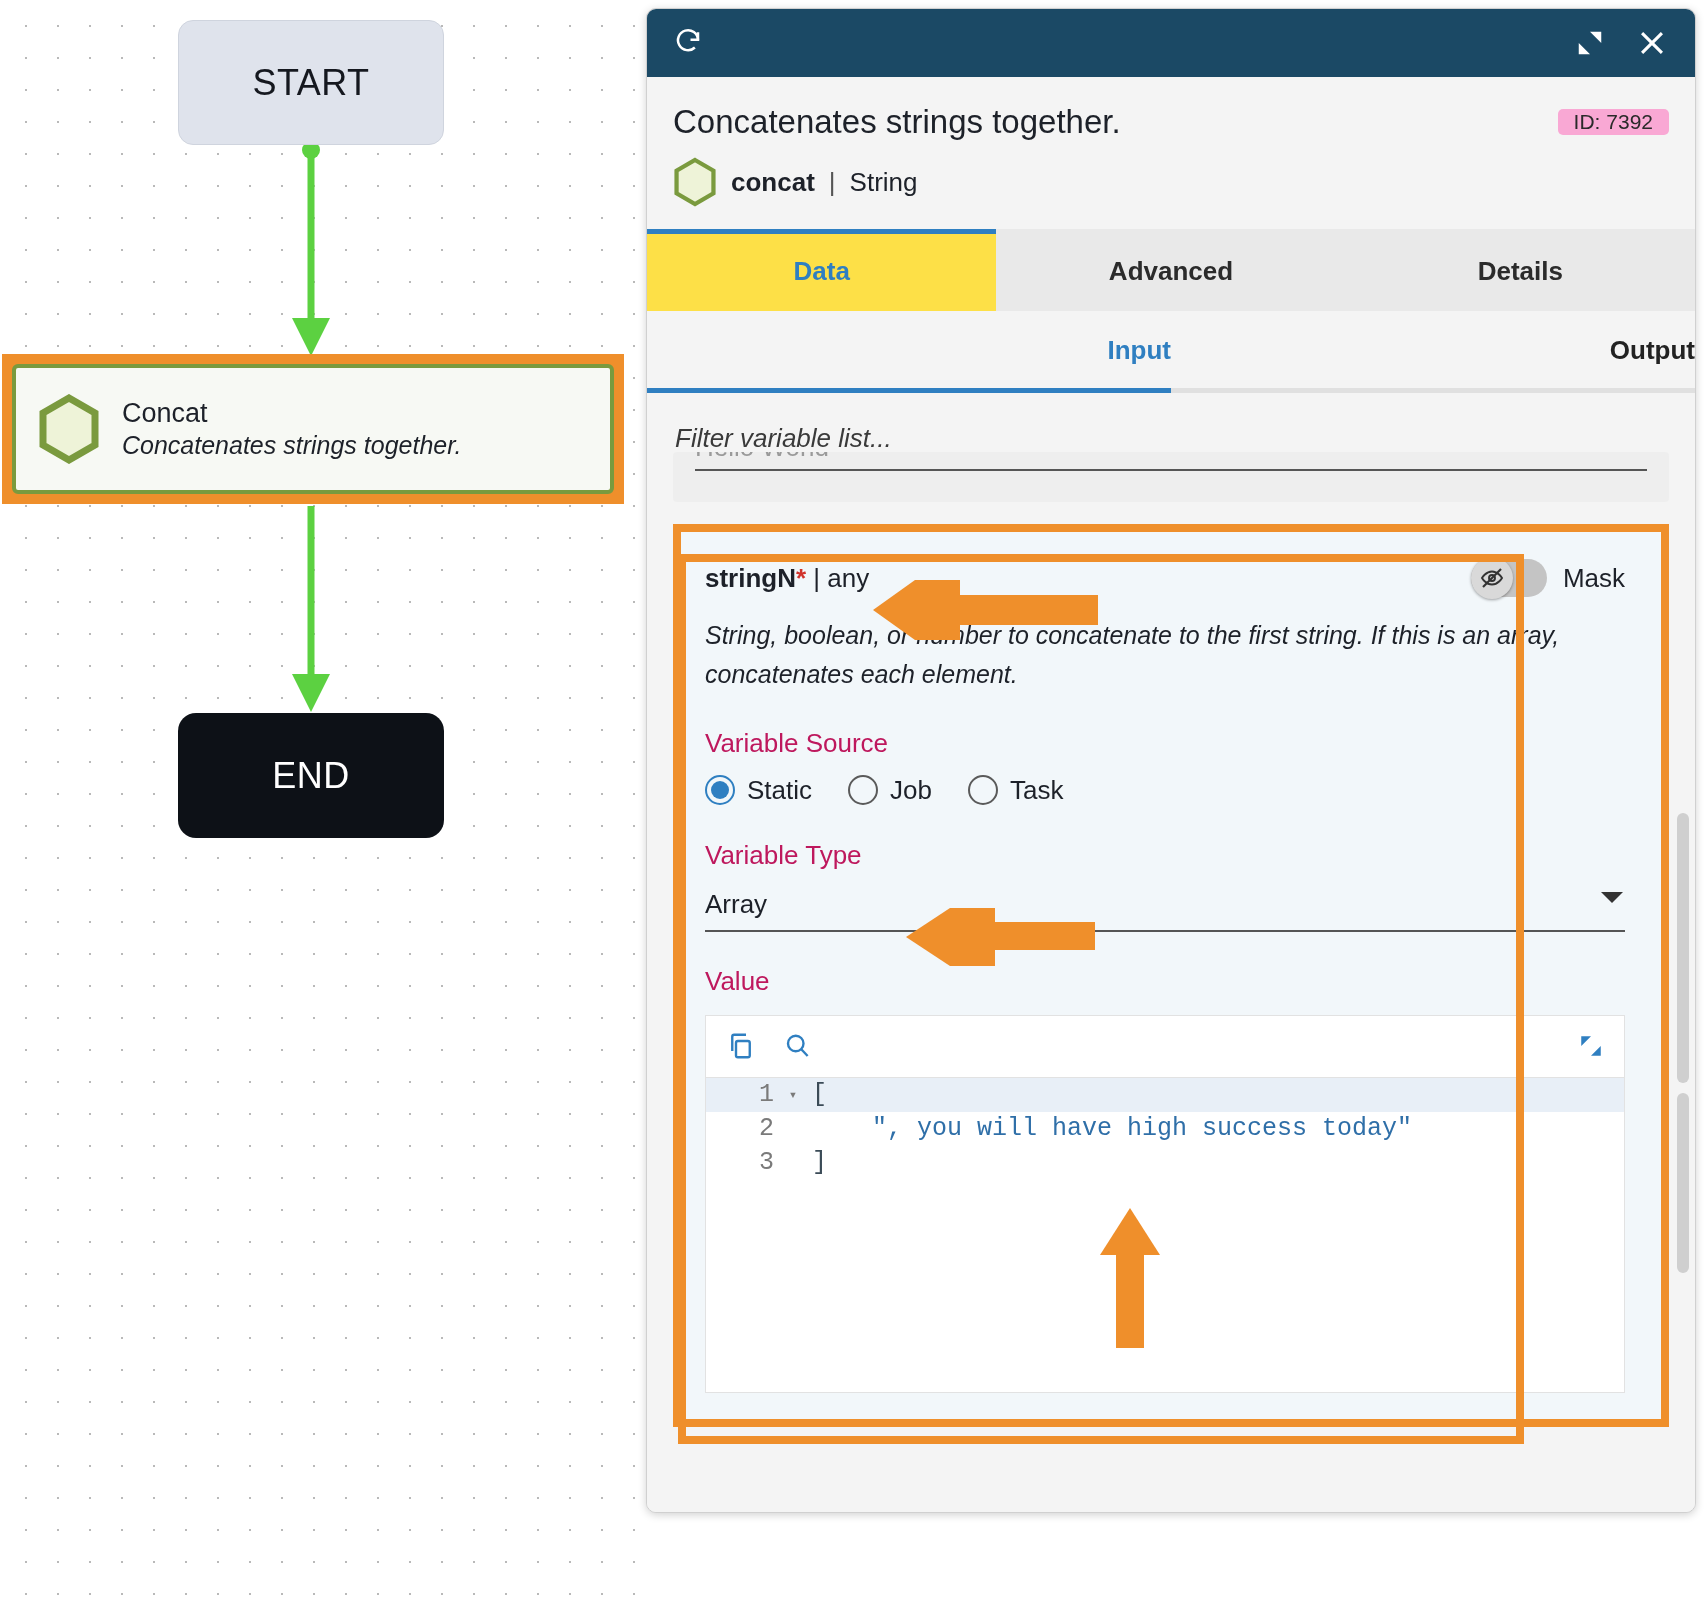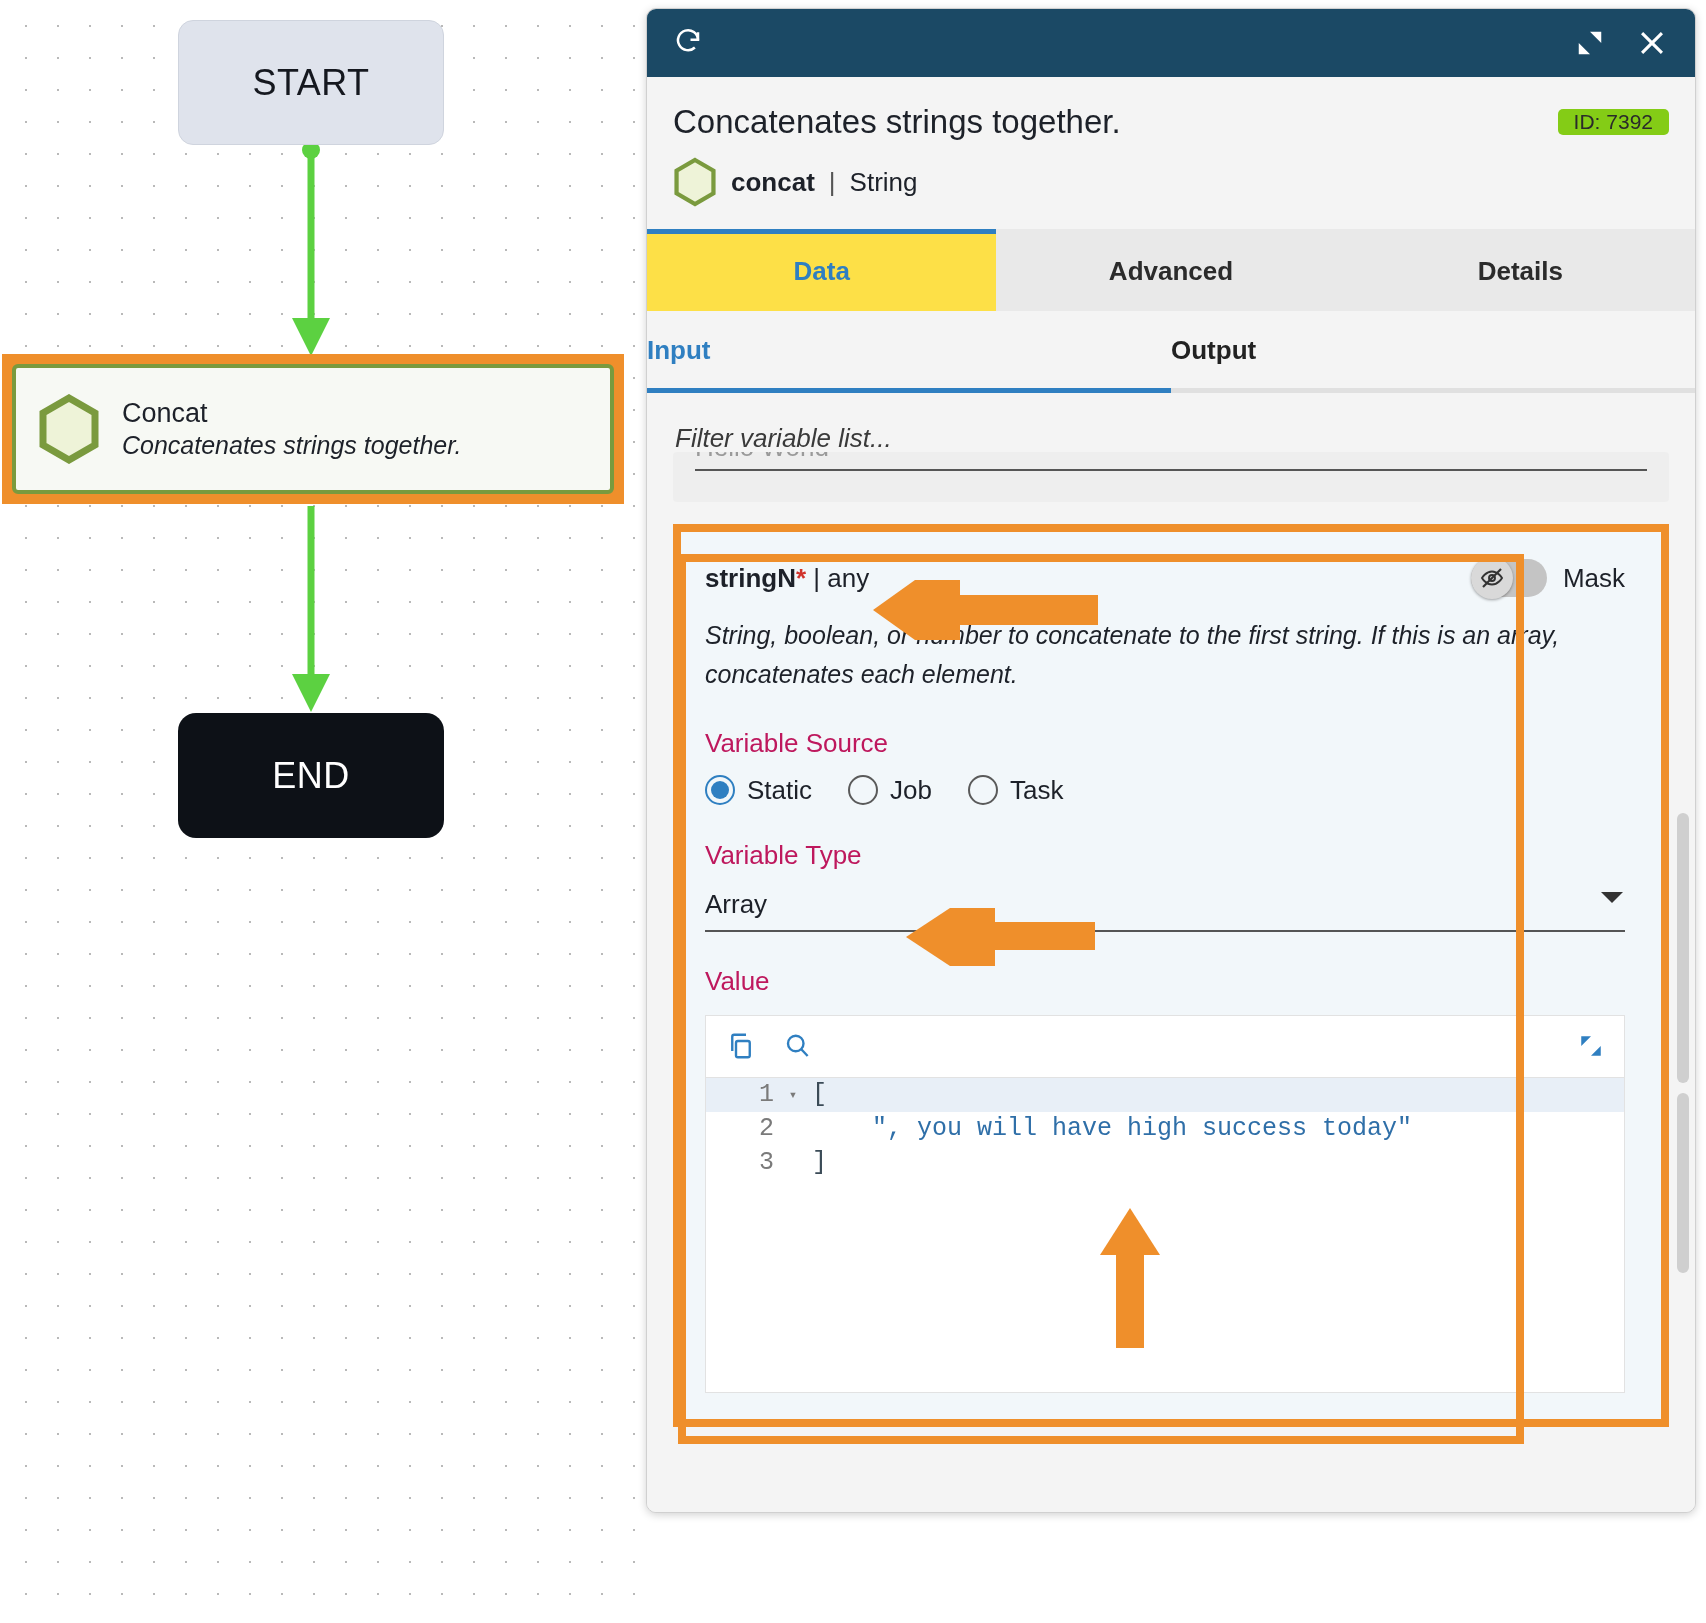--- a/index.html
+++ b/index.html
@@ -77,41 +77,41 @@
   #refresh-icon { color:#fff; }
   #titlebar-spacer { flex:1; }
   .tb-btn { color:#ffffff; cursor:pointer; margin-left:30px; display:flex; align-items:center; }
 
   #panel-head {
     padding:26px 26px 0 26px; flex:none; background:#f4f4f4;
   }
   #head-row1 { display:flex; align-items:center; }
   #panel-heading { font-size:33px; color:#1d2129; font-weight:400; }
   #id-badge {
-    margin-left:auto; background:#84cc16; color:#2a2a2a;
+    margin-left:auto; background:#f9a8d4; color:#2a2a2a;
     font-size:21px; padding:1px 16px; border-radius:5px;
   }
   #head-row2 { display:flex; align-items:center; gap:14px; margin-top:16px; }
   #node-kind { font-size:26px; color:#1d2129; font-weight:bold; }
   #node-sep { font-size:26px; color:#555; }
   #node-cat { font-size:26px; color:#1d2129; }
 
   
   #tabs { display:flex; flex:none; margin-top:22px; background:#e9e9e9; }
   .tab {
     flex:1; text-align:center; padding:22px 0 24px 0;
     font-size:26px; color:#2b2b2b; cursor:pointer; font-weight:bold;
     border-top:5px solid transparent; background:#e9e9e9;
   }
   .tab.active { color:#2f7fc1; background:#fde047; border-top-color:#2f7fc1; }
 
   
   #subtabs { display:flex; flex:none; background:#f4f4f4; }
   .subtab {
-    flex:1; text-align:left; padding:24px 0 22px 0;
+    flex:1; text-align:right; padding:24px 0 22px 0;
     font-size:26px; color:#222; cursor:pointer; font-weight:bold;
     border-bottom:5px solid #e0e0e0;
   }
   .subtab.active { color:#2f7fc1; border-bottom-color:#2f7fc1; }
 
   
   #panel-body { position:relative; flex:1; overflow:hidden; background:#f4f4f4; padding:0 26px; }
 
   #filter-wrap { position:relative; padding-top:24px; }
   #filter-input {

